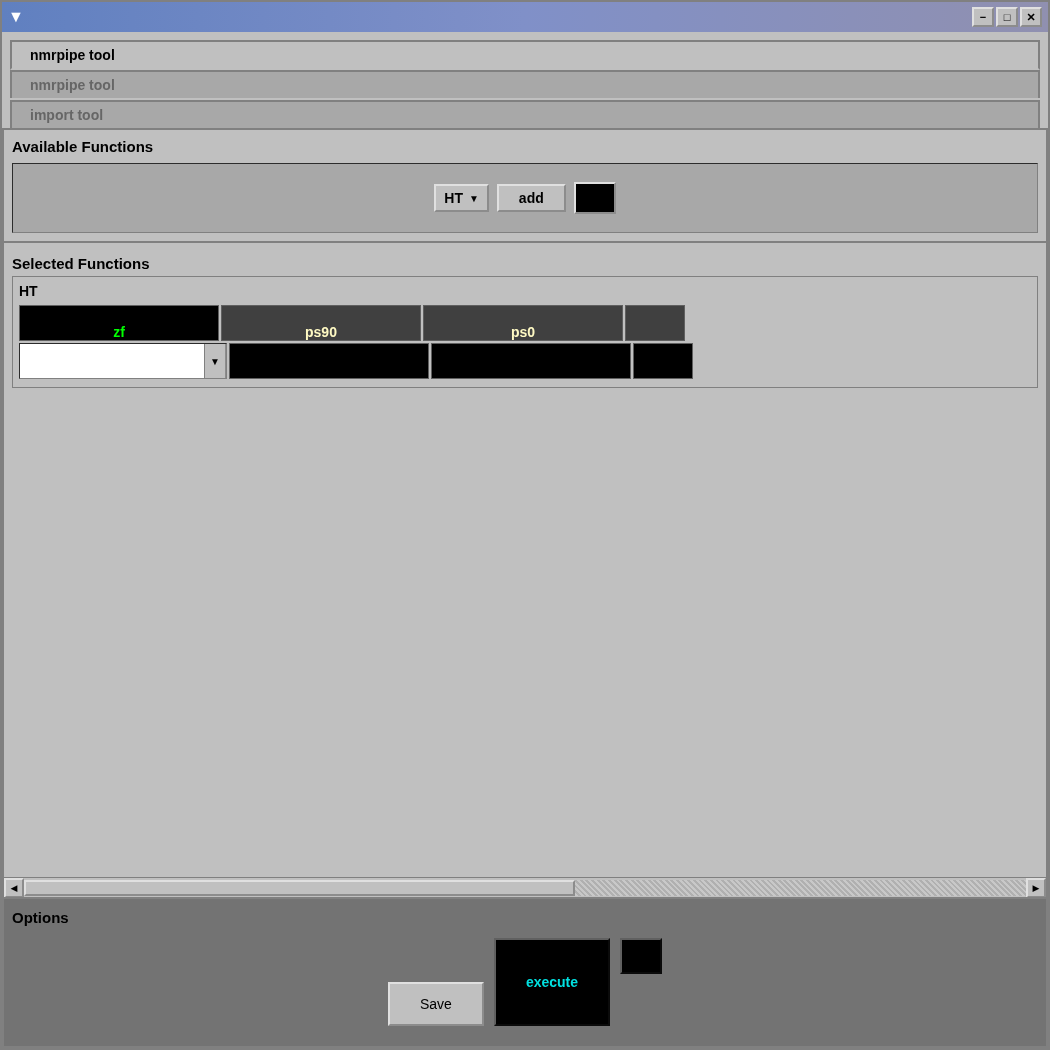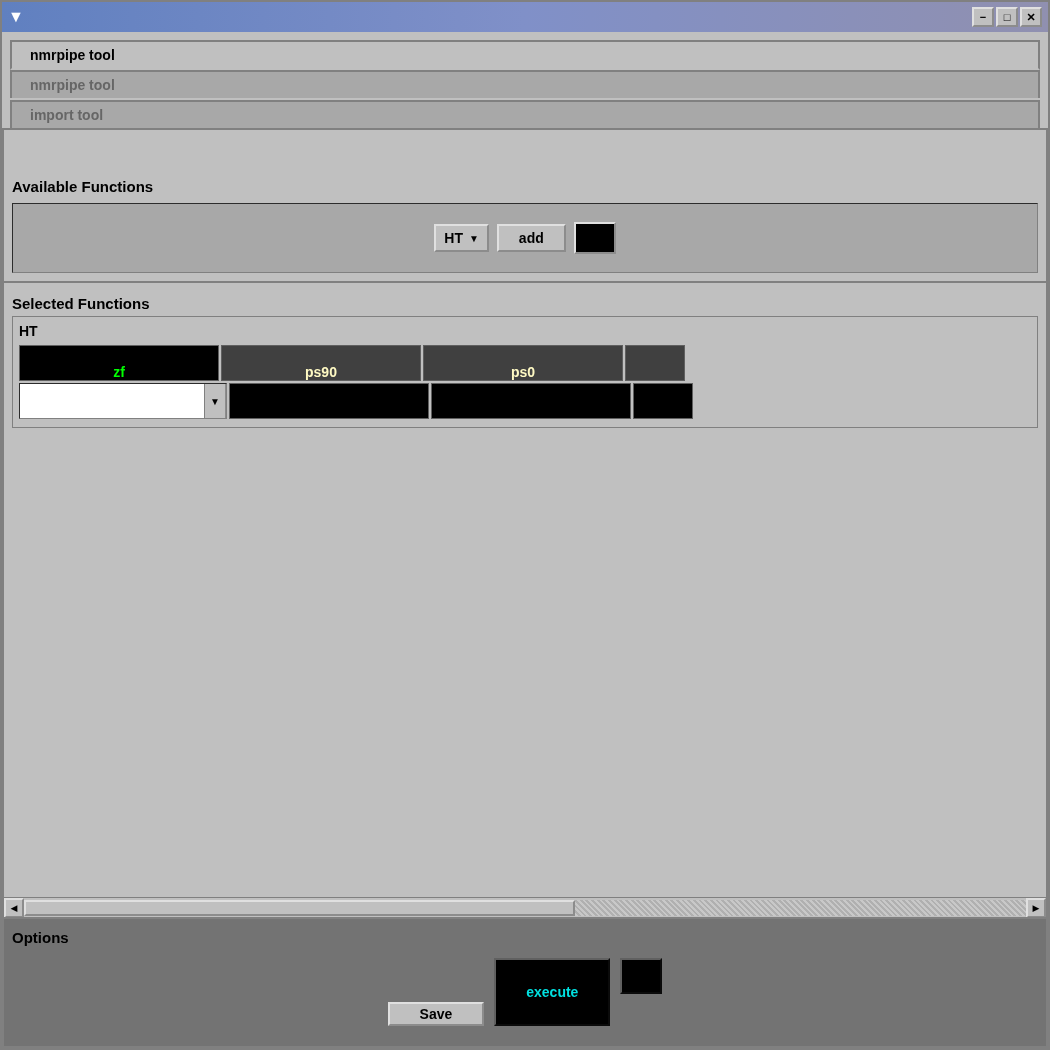--- a/index.html
+++ b/index.html
@@ -112,21 +112,20 @@
       background: #c0c0c0;
       padding: 8px;
       flex-shrink: 0;
     }
 
     .section-title {
       font-weight: bold;
       font-size: 15px;
       color: #000;
       margin-bottom: 8px;
-      margin-top: 40px;
     }
 
     .available-functions-area {
       background: #a8a8a8;
       border: 1px inset #808080;
       padding: 16px 8px;
       display: flex;
       align-items: center;
       justify-content: center;
       gap: 8px;
@@ -326,24 +325,24 @@
     .options-buttons {
       display: flex;
       justify-content: center;
       gap: 10px;
       padding-bottom: 10px;
     }
 
     .save-btn {
       background: #c0c0c0;
       border: 2px outset #e0e0e0;
-      padding: 2px 30px;
-      cursor: pointer;
-      font-size: 14px;
-      font-weight: bold;
+      padding: 12px 30px;
+      cursor: pointer;
+      font-size: 14px;
+      font-weight: normal;
       margin-top: 44px;
     }
 
     .execute-btn {
       background: #000;
       border: 2px outset #606060;
       padding: 20px 30px;
       cursor: pointer;
       font-size: 14px;
       font-weight: bold;

